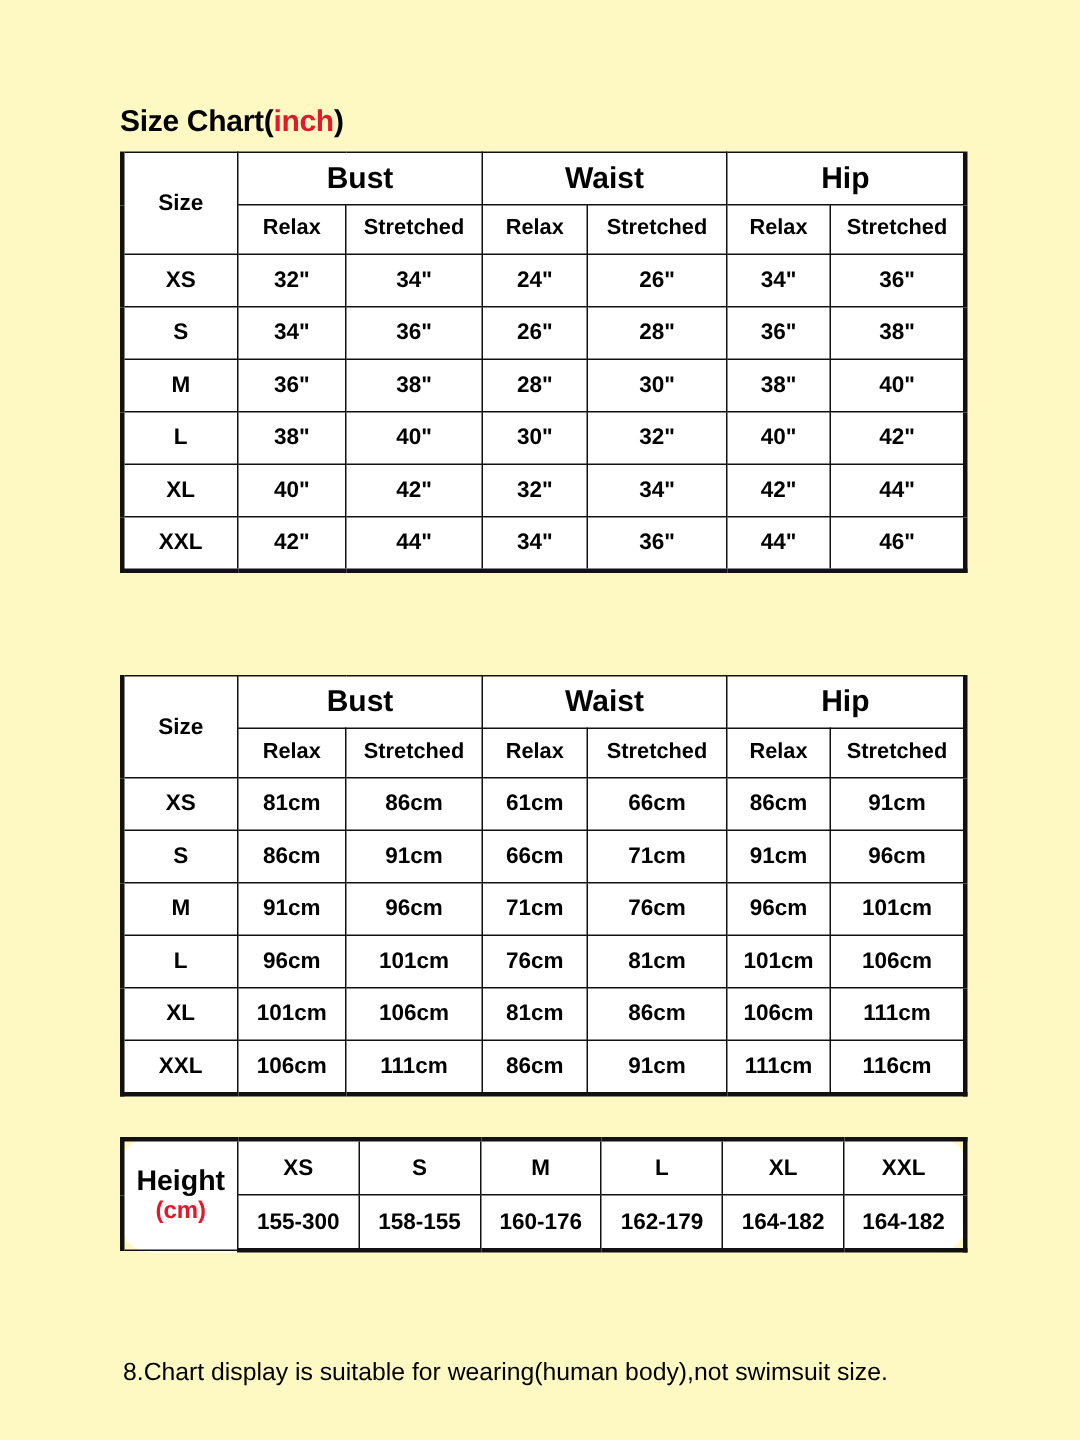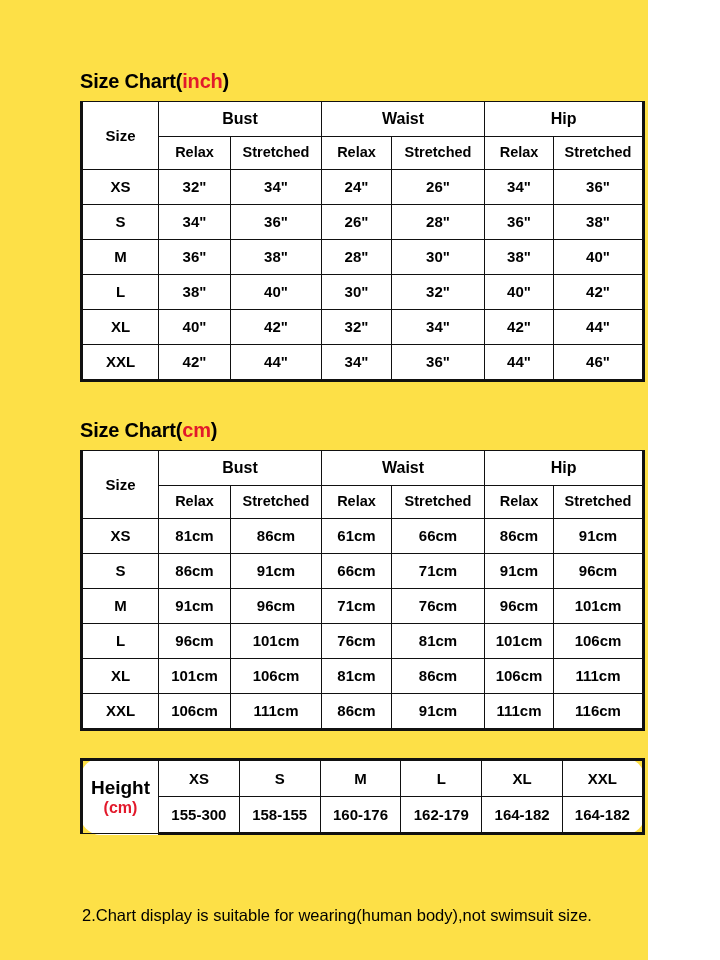--- a/index.html
+++ b/index.html
@@ -9,23 +9,23 @@
   }
   body {
     width: 720px;
     height: 960px;
     font-family: "Liberation Sans", sans-serif;
     color: #000000;
     overflow: hidden;
   }
   .page {
     position: relative;
-    width: 648px;
+    width: 720px;
     height: 960px;
-    background: #fde047;
+    background: #fef9c3;
   }
 
   
   .chart-title {
     position: absolute;
     left: 80px;
     font-size: 20px;
     font-weight: bold;
     letter-spacing: -0.2px;
     color: #000000;
@@ -55,21 +55,21 @@
     font-size: 15px;
     color: #000000;
     padding: 0;
     height: 34px;
     line-height: 1.05;
   }
   .size-table .outer-l { border-left-width: 3px; }
   .size-table .outer-r { border-right-width: 3px; }
   .size-table tr.last-row  td { border-bottom-width: 3px; }
 
-  .size-table th.group-head { font-size: 16px; height: 34px; text-align: center; }
+  .size-table th.group-head { font-size: 20px; height: 34px; text-align: center; }
   .size-table th.sub-head   { font-size: 14.5px; height: 32px; }
   .size-table td.size-cell  { font-size: 15px; }
   .size-table th.size-head  { font-size: 15px; }
   .size-table td.val        { font-size: 15px; }
 
   
   col.c-size { width: 77px; }
   col.c-r1   { width: 72px; }
   col.c-s1   { width: 91px; }
   col.c-r2   { width: 70px; }
@@ -211,21 +211,20 @@
         <td class="val">42"</td>
         <td class="val">44"</td>
         <td class="val">34"</td>
         <td class="val">36"</td>
         <td class="val">44"</td>
         <td class="val outer-r">46"</td>
       </tr>
     </tbody>
   </table>
 
-  <div class="chart-title" id="title-cm"><span>Size Chart(</span><span class="unit">cm</span><span>)</span></div>
 
   <table class="size-table" id="table-cm">
     <colgroup>
       <col class="c-size">
         <col class="c-r1">
         <col class="c-s1">
         <col class="c-r2">
         <col class="c-s2">
         <col class="c-r3">
         <col class="c-s3">
@@ -328,15 +327,15 @@
         <td class="hrange">155-300</td>
         <td class="hrange">158-155</td>
         <td class="hrange">160-176</td>
         <td class="hrange">162-179</td>
         <td class="hrange">164-182</td>
         <td class="hrange outer-r">164-182</td>
       </tr>
     </tbody>
   </table>
 
-  <div class="note" id="note-2">2.Chart display is suitable for wearing(human body),not swimsuit size.</div>
+  <div class="note" id="note-2">8.Chart display is suitable for wearing(human body),not swimsuit size.</div>
 
 </div>
 
 </body></html>

